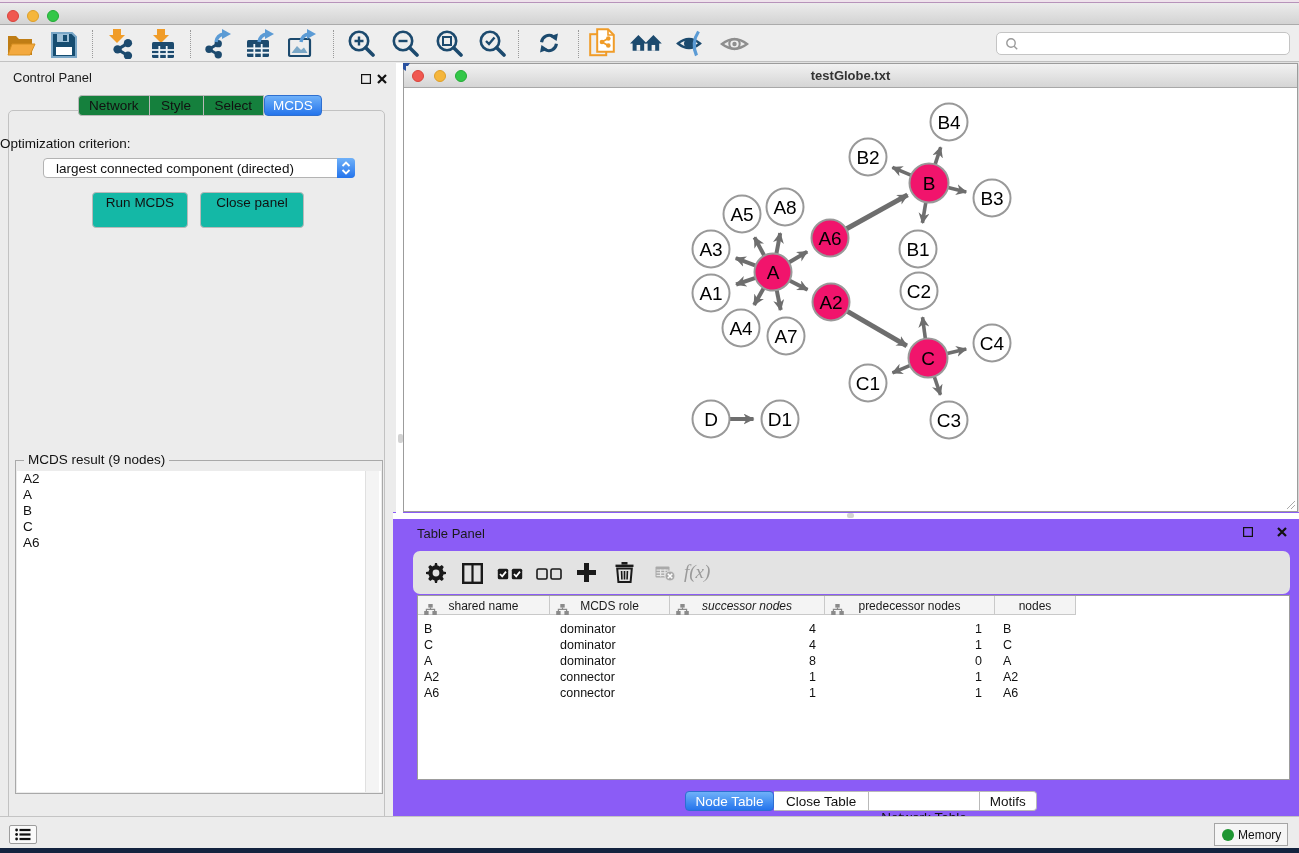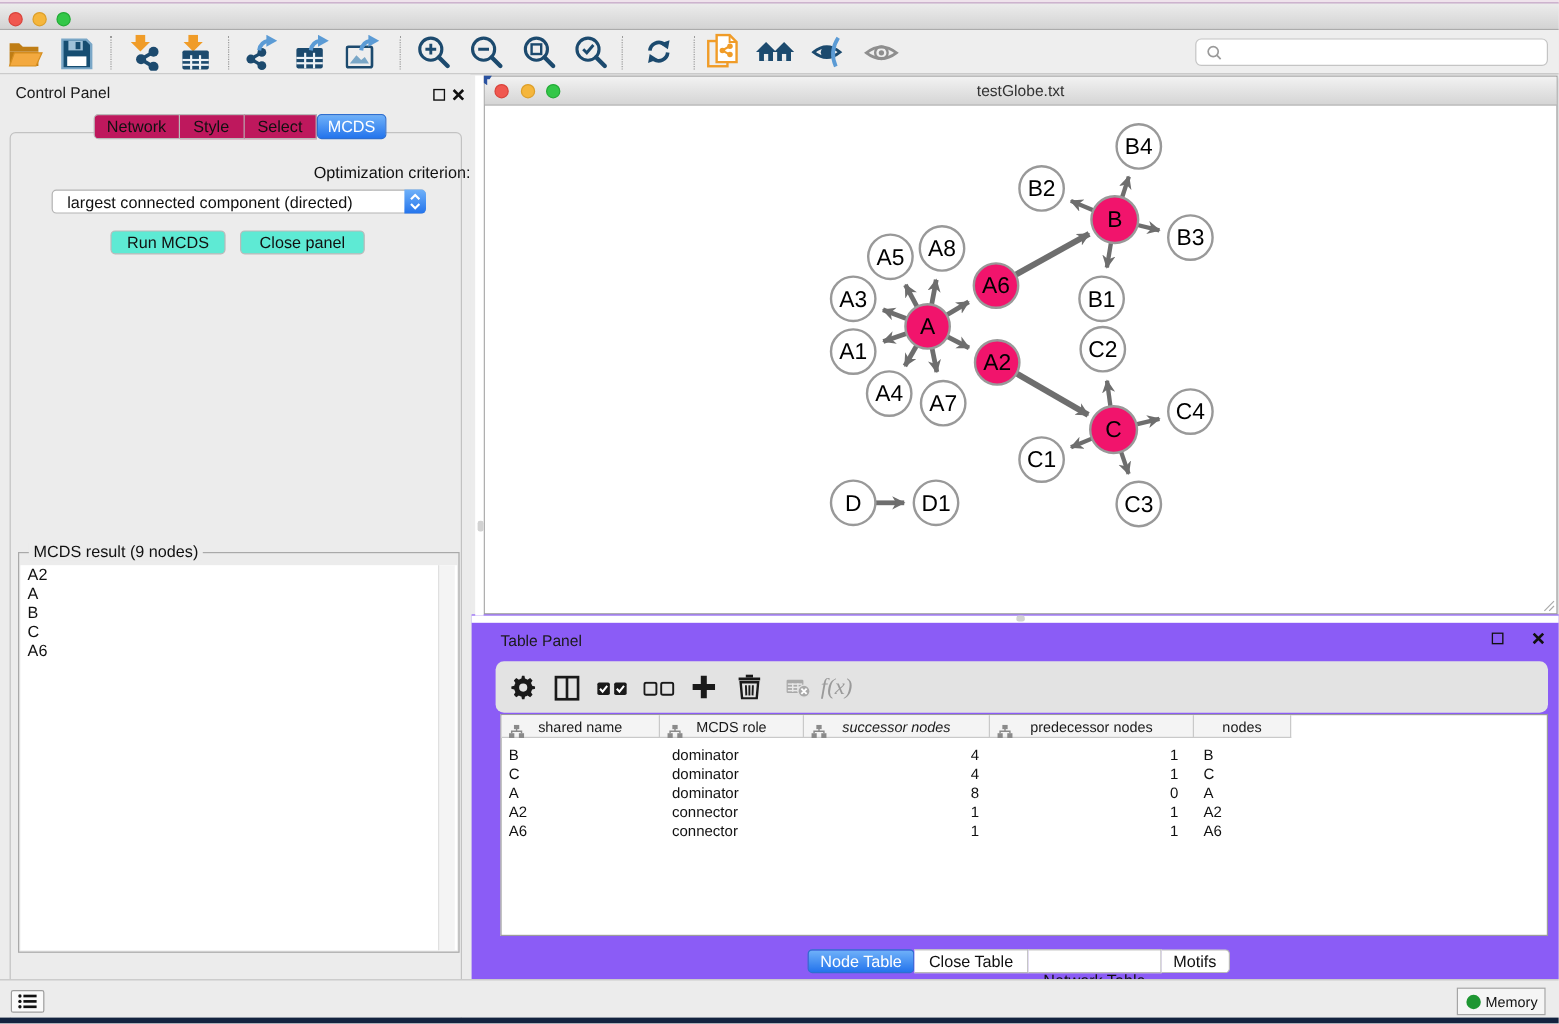--- a/index.html
+++ b/index.html
@@ -15,59 +15,59 @@
 #titlebar .t-title { position:absolute; width:100%; text-align:center; top:4px; font-size:13px; color:#3c3c3c; }
 
 #toolbar { left:0; top:25px; width:1299px; height:37px; background:#eeeeee; border-bottom:1px solid #c2c2c2; }
 .tsep { position:absolute; top:5px; height:28px; width:1px; border-left:1px dotted #9a9a9a; }
 #searchbox { position:absolute; left:996px; top:7px; width:294px; height:23px; background:#fff; border:1px solid #c4c4c4; border-radius:5px; }
 
 #leftpanel { left:0; top:62px; width:392px; height:754px; background:#ececec; }
 #cp-title { position:absolute; left:13px; top:8px; font-size:13px; color:#1a1a1a; }
 .winbtn { position:absolute; top:10px; font-size:12px; color:#111; }
 .cp-tabs { position:absolute; top:33px; left:78px; height:21px; display:flex; font-size:13.5px; }
-.cp-tab { background:#be185d; border:1px solid #b9b9b9; border-left:none; padding:2px 10px 0; height:21px; color:#111; }
+.cp-tab { background:#15803d; border:1px solid #b9b9b9; border-left:none; padding:2px 10px 0; height:21px; color:#111; }
 .cp-tab.first { border-left:1px solid #b9b9b9; border-radius:4px 0 0 4px; }
 .cp-tab.sel { background:linear-gradient(#6fb1f9,#2474ec); color:#fff; border:1px solid #2e6fd0; border-radius:4px; padding:2px 8px 0; }
 #cp-box { position:absolute; left:8px; top:48px; width:377px; height:742px; border:1px solid #c2c2c2; border-radius:5px; background:#ececec; }
-#opt-label { position:absolute; left:0; top:74px; width:392px; text-align:right; font-size:13.5px; color:#111; }
+#opt-label { position:absolute; left:0; top:74px; width:392px; text-align:left; font-size:13.5px; color:#111; }
 #dropdown { position:absolute; left:43px; top:96px; width:312px; height:20px; background:#fff; border:1px solid #b3b3b3; border-radius:4px; font-size:13.5px; color:#111; }
 #dropdown .dd-text { position:absolute; left:12px; top:2px; }
 #dd-btn { position:absolute; right:-1px; top:-1px; width:18px; height:20px; background:linear-gradient(#6fb1f9,#2474ec); border-radius:0 4px 4px 0; }
-.btn { position:absolute; top:130px; height:20px; background:#5eead4; border:1px solid #b9b9b9; border-radius:4px; font-size:13.5px; color:#111; text-align:center; padding-top:2px; }
+.btn { position:absolute; top:130px; height:36px; background:#14b8a6; border:1px solid #b9b9b9; border-radius:4px; font-size:13.5px; color:#111; text-align:center; padding-top:2px; }
 
 #grp { position:absolute; left:15px; top:398px; width:368px; height:334px; border:1px solid #a9a9a9; }
 #grp-label { position:absolute; left:8px; top:-9px; background:#ececec; padding:0 4px; font-size:13.5px; color:#111; }
 #grp-list { position:absolute; left:1px; top:10px; width:364px; height:321px; background:#fff; font-size:13.5px; color:#111; }
 #grp-list .li { padding-left:6px; height:16px; line-height:16px; }
 #grp-scroll { position:absolute; right:3px; top:10px; width:14px; height:321px; background:#f4f4f4; border-left:1px solid #e0e0e0; }
 
 #statusbar { left:0; top:816px; width:1299px; height:32px; background:#ececec; border-top:1px solid #c4c4c4; }
 #listbtn { position:absolute; left:9px; top:8px; width:28px; height:19px; background:#fafafa; border:1px solid #9d9d9d; border-radius:2px; }
 #membtn { position:absolute; left:1214px; top:6px; width:74px; height:23px; background:#f5f5f5; border:1px solid #a5a5a5; font-size:12px; color:#111; }
 #membtn .dot { position:absolute; left:7px; top:5px; width:12px; height:12px; border-radius:50%; background:#1e9632; }
 #membtn .txt { position:absolute; left:23px; top:4px; }
 
 #gwin { left:403px; top:63px; width:895px; height:449px; background:#fff; border:1px solid #9c9c9c; box-shadow:0 1px 3px rgba(0,0,0,0.25); }
-#gwin-tb { position:absolute; left:0; top:0; width:100%; height:24px; background:linear-gradient(#f2f2f2,#d5d5d5); border-bottom:1px solid #a8a8a8; }
+#gwin-tb { position:absolute; left:0; top:0; width:100%; height:24px; background:linear-gradient(#f2f2f2,#d5d5d5); border-bottom:1px solid #a8a8a8;font-weight:bold; }
 #gwin-tb .t-title { position:absolute; width:100%; text-align:center; top:4px; font-size:13px; color:#333; }
 .glight { position:absolute; top:6px; width:12px; height:12px; border-radius:50%; }
 #grip { position:absolute; right:1px; bottom:1px; width:12px; height:12px; }
 
 #tpanel { left:393px; top:512px; width:906px; height:304px; background:#8b5cf6; }
 #tp-title { position:absolute; left:24px; top:14px; font-size:13px; color:#1a1a1a; }
 #tp-toolbar { position:absolute; left:20px; top:39px; width:877px; height:43px; background:#e3e3e3; border-radius:7px; }
 #tbl { position:absolute; left:24px; top:83px; width:873px; height:185px; background:#fff; border:1px solid #9c9c9c; }
 #tbl-head { position:absolute; left:0; top:0; width:658px; height:19px; background:#f4f4f4; border-bottom:1px solid #c9c9c9; font-size:12px; color:#1a1a1a; }
 .hcell { position:absolute; top:0; height:19px; border-right:1px solid #c9c9c9; text-align:center; padding-top:3px; }
 .hicon { position:absolute; top:4px; }
 .trow { position:absolute; font-size:12.5px; color:#111; height:16px; }
 .tcell { position:absolute; }
 
-.bt-tabs { position:absolute; left:280px; top:279px; height:20px; display:flex; font-size:13.5px; }
+.bt-tabs { position:absolute; left:292px; top:279px; height:20px; display:flex; font-size:13.5px; }
 .bt-tab { background:#fff; border:1px solid #b9b9b9; border-left:none; height:20px; padding:2px 11px 0; color:#111; }
 .bt-tab.first { border-left:1px solid #b9b9b9; border-radius:4px 0 0 4px; }
 .bt-tab.last { border-radius:0 4px 4px 0; }
 .bt-tab.sel { background:linear-gradient(#6fb1f9,#2474ec); color:#fff; border:1px solid #2e6fd0; border-radius:4px; }
 </style>
 </head>
 <body>
 <div class="abs" id="wall-top"></div>
 <div class="abs" id="titlebar">
   <div class="light" style="left:7px;background:#f05850;border:1px solid #d9443c;"></div>

